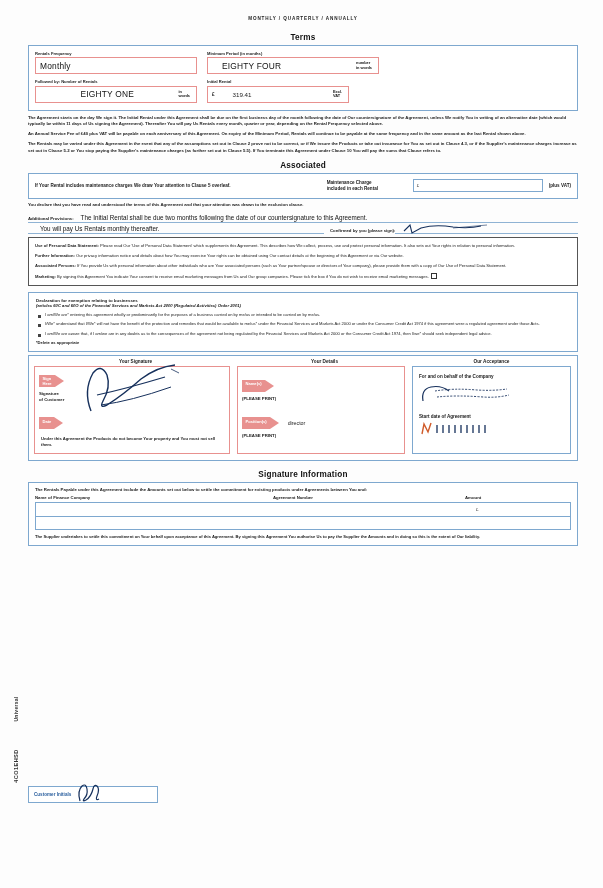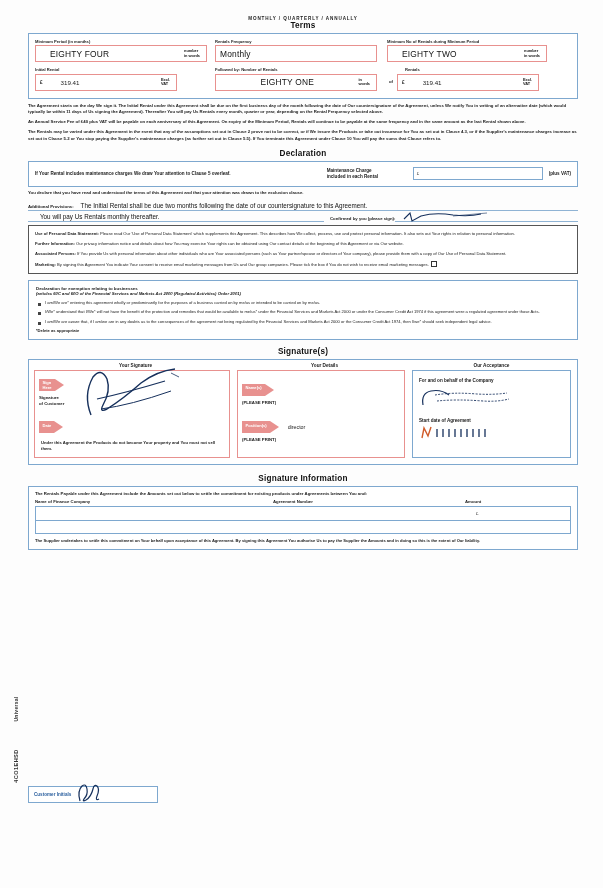--- a/index.html
+++ b/index.html
@@ -289,86 +289,67 @@
   }
 </style>
 </head>
 <body>
 
 <div class="page">
   <div class="content">
 
     <div style="height:16px"></div>
     <div class="hdr-freq">MONTHLY  /  QUARTERLY  /  ANNUALLY</div>
-    <div class="sec-title" style="margin-top:0">Terms</div>
+    <div class="sec-title" style="margin-top:12px">Terms</div>
 
     <div class="bluebox" id="terms-box" style="margin-top:3px">
       <div class="terms-grid">
+
+        <div class="tcol c2">
+          <div class="lbl">Rentals Frequency</div>
+          <div class="redbox fieldbox" style="width:162px">
+            <div class="fieldval" style="padding-left:4px">Monthly</div>
+          </div>
+
+          <div class="lbl" style="margin-top:5px">Followed by: Number of Rentals</div>
+          <div class="redbox fieldbox" style="width:162px">
+            <div class="fieldval" style="text-align:center;padding-left:0">EIGHTY ONE</div>
+            <div class="fieldnote" style="white-space:pre-line">in
+words</div>
+          </div>
+        </div>
 
         <div class="tcol c1">
           <div class="lbl">Minimum Period (in months)</div>
           <div class="redbox fieldbox" style="width:172px">
             <div class="fieldval">EIGHTY FOUR</div>
             <div class="fieldnote" style="white-space:pre-line">number
 in words</div>
           </div>
 
           <div class="lbl" style="margin-top:5px">Initial Rental</div>
           <div class="redbox fieldbox" style="width:142px">
             <div class="cur">£</div>
             <div class="amt">319.41</div>
             <div class="fieldnote" style="white-space:pre-line">Excl.
 VAT</div>
           </div>
         </div>
 
-        <div class="tcol c2">
-          <div class="lbl">Rentals Frequency</div>
-          <div class="redbox fieldbox" style="width:162px">
-            <div class="fieldval" style="padding-left:4px">Monthly</div>
-          </div>
-
-          <div class="lbl" style="margin-top:5px">Followed by: Number of Rentals</div>
-          <div class="redbox fieldbox" style="width:162px">
-            <div class="fieldval" style="text-align:center;padding-left:0">EIGHTY ONE</div>
-            <div class="fieldnote" style="white-space:pre-line">in
-words</div>
-          </div>
-        </div>
-
-        <div class="tcol c3">
-          <div class="lbl">Minimum No of Rentals during Minimum Period</div>
-          <div class="redbox fieldbox" style="width:160px">
-            <div class="fieldval">EIGHTY TWO</div>
-            <div class="fieldnote" style="white-space:pre-line">number
-in words</div>
-          </div>
-
-          <div class="lbl" style="margin-top:5px;padding-left:18px">Rentals</div>
-          <div style="display:flex;align-items:center">
-            <div class="of">of</div>
-            <div class="redbox fieldbox" style="width:142px">
-              <div class="cur">£</div>
-              <div class="amt">319.41</div>
-              <div class="fieldnote" style="white-space:pre-line">Excl.
-VAT</div>
-            </div>
-          </div>
-        </div>
 
       </div>
     </div>
 
     <div style="margin-top:4px">
       <p class="tiny" style="margin:0 0 4px 0;font-weight:bold">The Agreement starts on the day We sign it. The Initial Rental under this Agreement shall be due on the first business day of the month following the date of Our countersignature of the Agreement, unless We notify You in writing of an alternative date (which would typically be within 11 days of Us signing the Agreement). Thereafter You will pay Us Rentals every month, quarter or year, depending on the Rental Frequency selected above.</p>
       <p class="tiny" style="margin:0 0 4px 0;font-weight:bold">An Annual Service Fee of £40 plus VAT will be payable on each anniversary of this Agreement. On expiry of the Minimum Period, Rentals will continue to be payable at the same frequency and in the same amount as the last Rental shown above.</p>
       <p class="tiny" style="margin:0;font-weight:bold">The Rentals may be varied under this Agreement in the event that any of the assumptions set out in Clause 2 prove not to be correct, or if We insure the Products or take out insurance for You as set out in Clause 4.3, or if the Supplier's maintenance charges increase as set out in Clause 5.2 or You stop paying the Supplier's maintenance charges (as further set out in Clause 5.5). If You terminate this Agreement under Clause 10 You will pay the sums that Clause refers to.</p>
     </div>
 
-    <div class="sec-title" style="margin-top:7px">Declaration</div>
+    <div class="sec-title" style="margin-top:7px">Associated</div>
     <div class="bluebox" id="maint-box" style="margin-top:3px">
       <div id="maint-note">If Your Rental includes maintenance charges We draw Your attention to Clause 5 overleaf.</div>
       <div id="maint-charge-label" style="white-space:pre-line">Maintenance Charge
 included in each Rental</div>
       <div class="inputline" style="width:130px">
         <span>£</span>
         <span style="padding-left:4px"></span>
       </div>
       <div style="font-size:4.6px;font-weight:bold;padding-left:6px">(plus VAT)</div>
     </div>
@@ -419,21 +400,20 @@
         <span>I/We* understand that I/We* will not have the benefit of the protection and remedies that would be available to me/us* under the Financial Services and Markets Act 2000 or under the Consumer Credit Act 1974 if this agreement were a regulated agreement under those Acts.</span>
       </div>
       <div class="bullet">
         <span class="sq"></span>
         <span>I am/We are aware that, if I am/we are in any doubts as to the consequences  of the agreement not being regulated by the Financial Services and Markets Act 2000 or the Consumer Credit Act 1974, then I/we* should seek independent legal advice.</span>
       </div>
 
       <div id="decl-foot">*Delete as appropriate</div>
     </div>
 
-    <div class="sec-title" style="margin-top:7px">Signature(s)</div>
     <div class="bluebox" id="sig-box" style="margin-top:3px">
 
       <div class="sig-heads">
         <div class="sig-head" style="width:203px">Your Signature</div>
         <div class="sig-head" style="width:175px">Your Details</div>
         <div class="sig-head" style="width:159px">Our Acceptance</div>
       </div>
 
       <div class="sig-cols">
 

